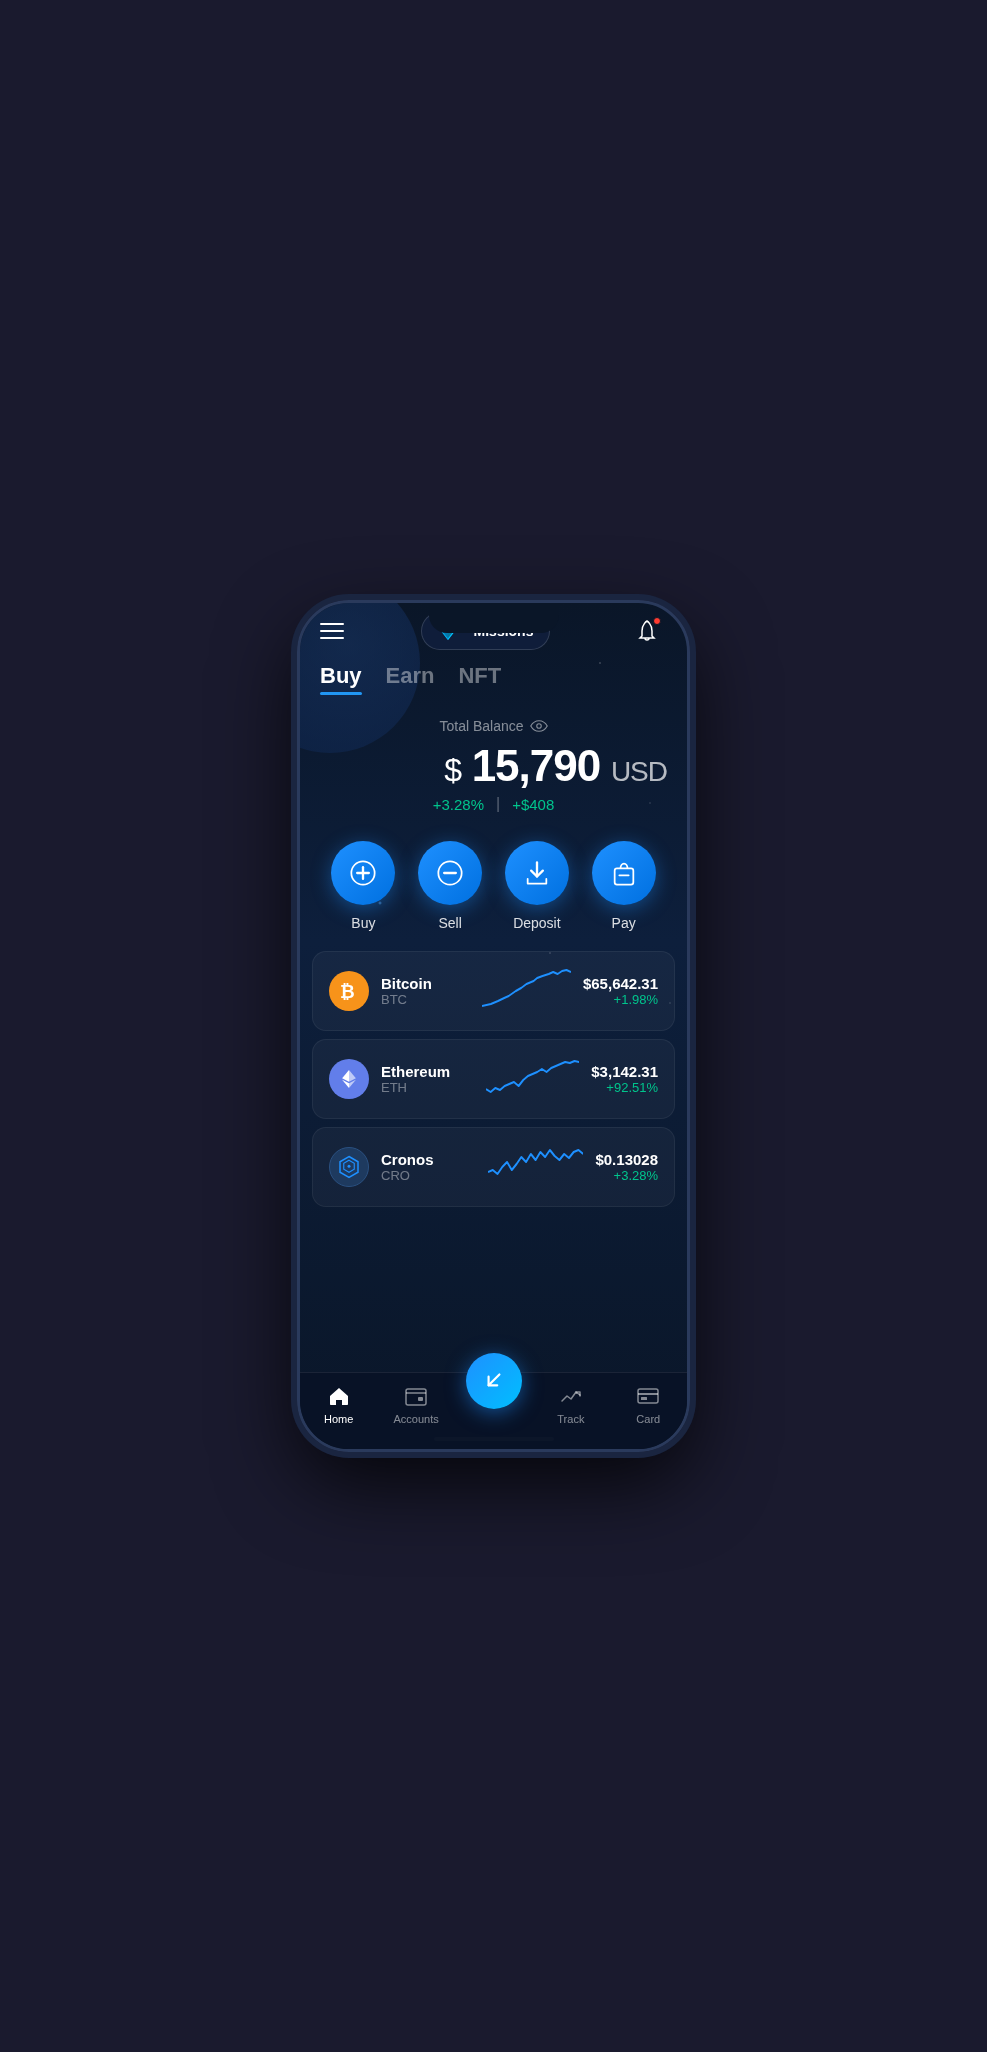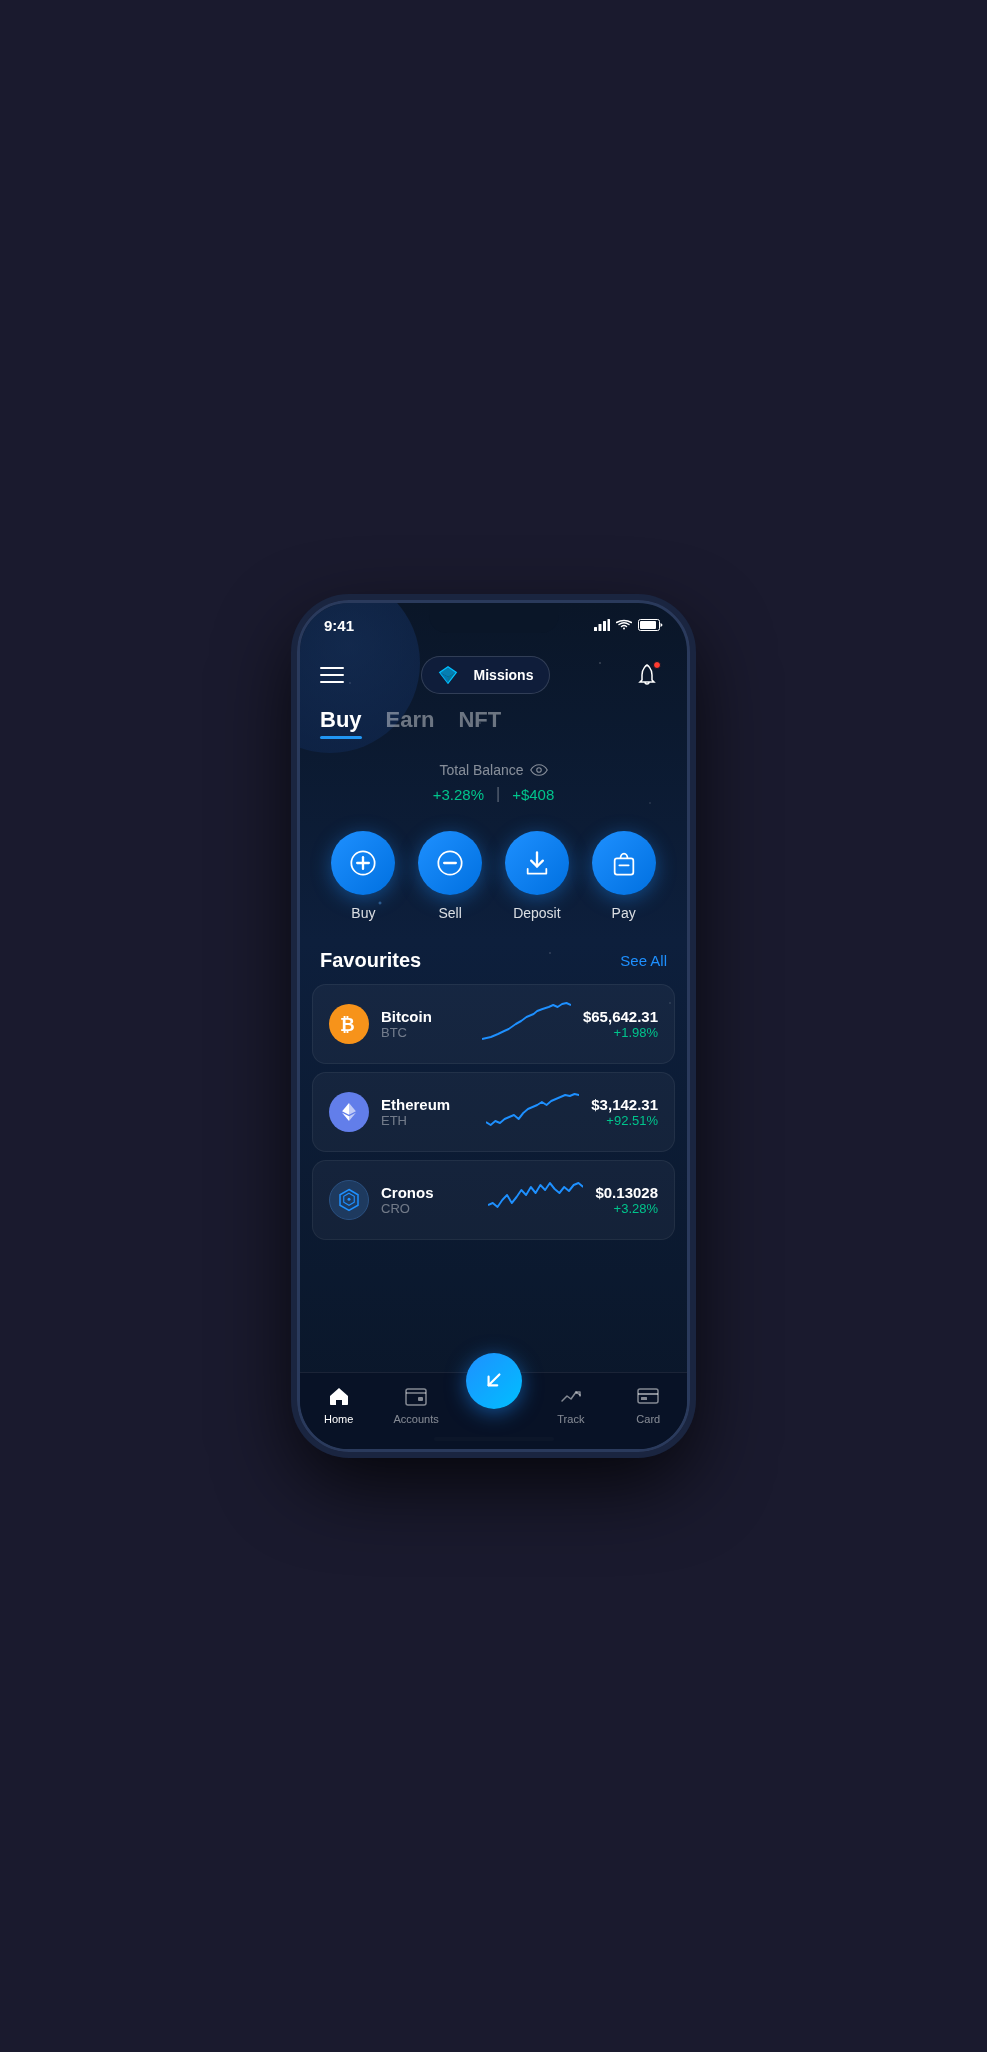--- a/index.html
+++ b/index.html
@@ -457,42 +457,20 @@
   </style>
 </head>
 <body>
 
 <div class="phone-shell">
   <div class="moon"></div>
   <div class="notch"></div>
 
   <div class="phone-content">
 
-    <div class="status-bar">
-      <span class="status-time">9:41</span>
-      <div class="status-icons">
-        <svg width="16" height="12" viewBox="0 0 16 12">
-          <rect x="0" y="8" width="3" height="4" rx="0.5" fill="white"></rect>
-          <rect x="4.5" y="5" width="3" height="7" rx="0.5" fill="white"></rect>
-          <rect x="9" y="2" width="3" height="10" rx="0.5" fill="white"></rect>
-          <rect x="13.5" y="0" width="2.5" height="12" rx="0.5" fill="white"></rect>
-        </svg>
-        <svg width="16" height="12" viewBox="0 0 16 12">
-          <path d="M8 9.5 L8 9.5" stroke="white" stroke-width="2" stroke-linecap="round"></path>
-          <path d="M5.5 7.5 Q8 5.5 10.5 7.5" stroke="white" stroke-width="1.5" fill="none" stroke-linecap="round"></path>
-          <path d="M3 5.5 Q8 2 13 5.5" stroke="white" stroke-width="1.5" fill="none" stroke-linecap="round"></path>
-          <path d="M0.5 3.5 Q8 -0.5 15.5 3.5" stroke="white" stroke-width="1.5" fill="none" stroke-linecap="round"></path>
-        </svg>
-        <svg width="25" height="12" viewBox="0 0 25 12">
-          <rect x="0.5" y="0.5" width="21" height="11" rx="2" stroke="white" stroke-width="1" fill="none"></rect>
-          <rect x="2" y="2" width="16" height="8" rx="1" fill="white"></rect>
-          <path d="M22.5 4 L22.5 8 Q24.5 7 24.5 6 Q24.5 5 22.5 4Z" fill="white"></path>
-        </svg>
-      </div>
-    </div>
 
     <div class="top-nav">
       <div class="hamburger">
         <span></span>
           <span></span>
           <span></span>
       </div>
 
       <button class="missions-btn">
         <svg class="missions-diamond" viewBox="0 0 24 24">
@@ -526,20 +504,25 @@
     </div>
 
     <div class="balance-section">
       <div class="balance-label">
         <span>Total Balance</span>
         <svg width="18" height="18" viewBox="0 0 24 24">
           <path d="M1 12C1 12 5 5 12 5C19 5 23 12 23 12C23 12 19 19 12 19C5 19 1 12 1 12Z" stroke="rgba(255,255,255,0.5)" stroke-width="1.5" fill="none"></path>
           <circle cx="12" cy="12" r="3" stroke="rgba(255,255,255,0.5)" stroke-width="1.5" fill="none"></circle>
         </svg>
       </div>
+      <div class="balance-amount">
+        <span class="dollar">$</span>
+        <span class="amount">15,790</span>
+        <span class="currency">USD</span>
+      </div>
       <div class="balance-change">
         <span class="change-percent">+3.28%</span>
         <span class="change-divider">|</span>
         <span class="change-amount">+$408</span>
       </div>
     </div>
 
     <div class="action-buttons">
       <div class="action-btn">
         <div class="action-icon">
@@ -575,24 +558,20 @@
           <svg width="28" height="28" viewBox="0 0 24 24" fill="none">
             <rect x="4" y="8" width="16" height="14" rx="2" stroke="white" stroke-width="1.5"></rect>
             <path d="M9 8 C9 5.8 10.3 4 12 4 C13.7 4 15 5.8 15 8" stroke="white" stroke-width="1.5" fill="none"></path>
             <line x1="8" y1="14" x2="16" y2="14" stroke="white" stroke-width="1.5" stroke-linecap="round"></line>
           </svg>
         </div>
         <span class="action-label">Pay</span>
       </div>
     </div>
 
-    <div class="favourites-header">
-      <span class="favourites-title">Favourites</span>
-      <span class="see-all-btn">See All</span>
-    </div>
 
     <div class="crypto-list">
 
       <div class="crypto-item">
         <div class="crypto-logo btc">
           <svg width="24" height="24" viewBox="0 0 24 24">
             <text x="3" y="19" font-size="18" fill="white" font-weight="bold">₿</text>
           </svg>
         </div>
         <div class="crypto-info">

